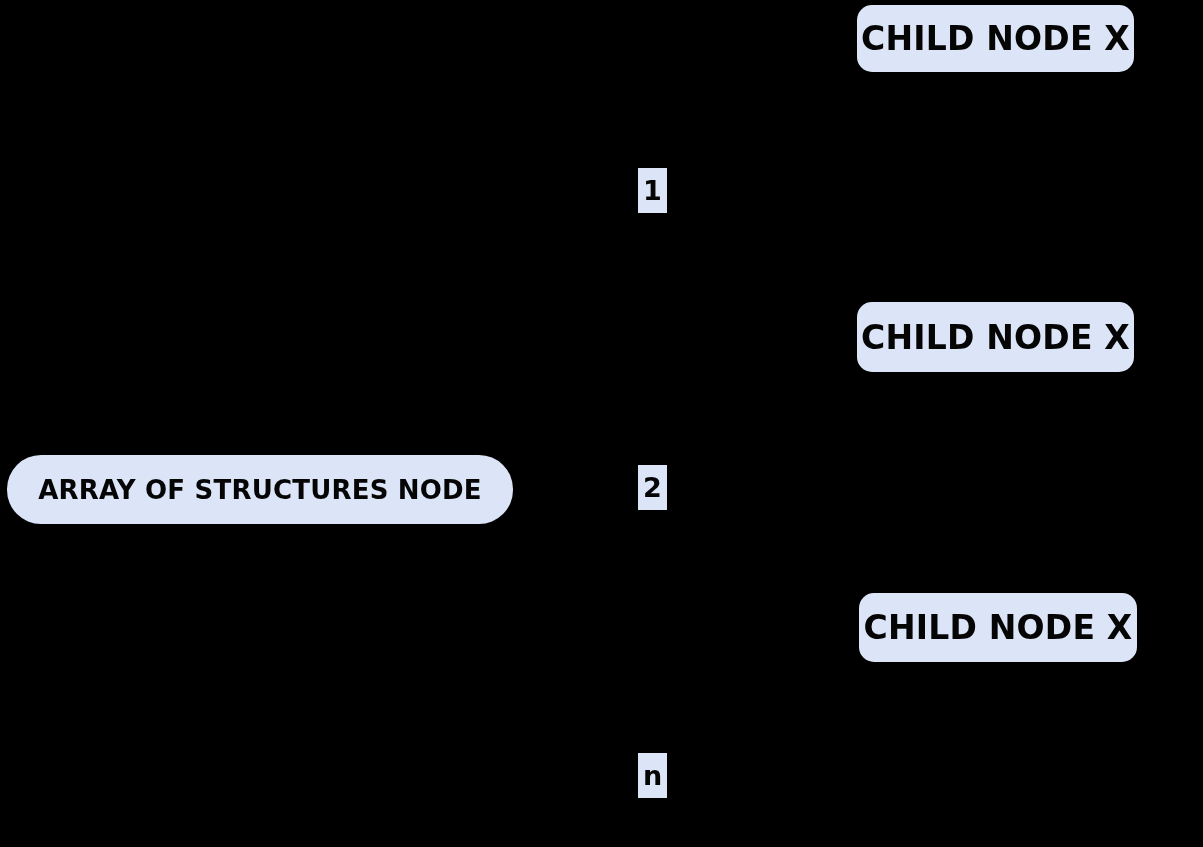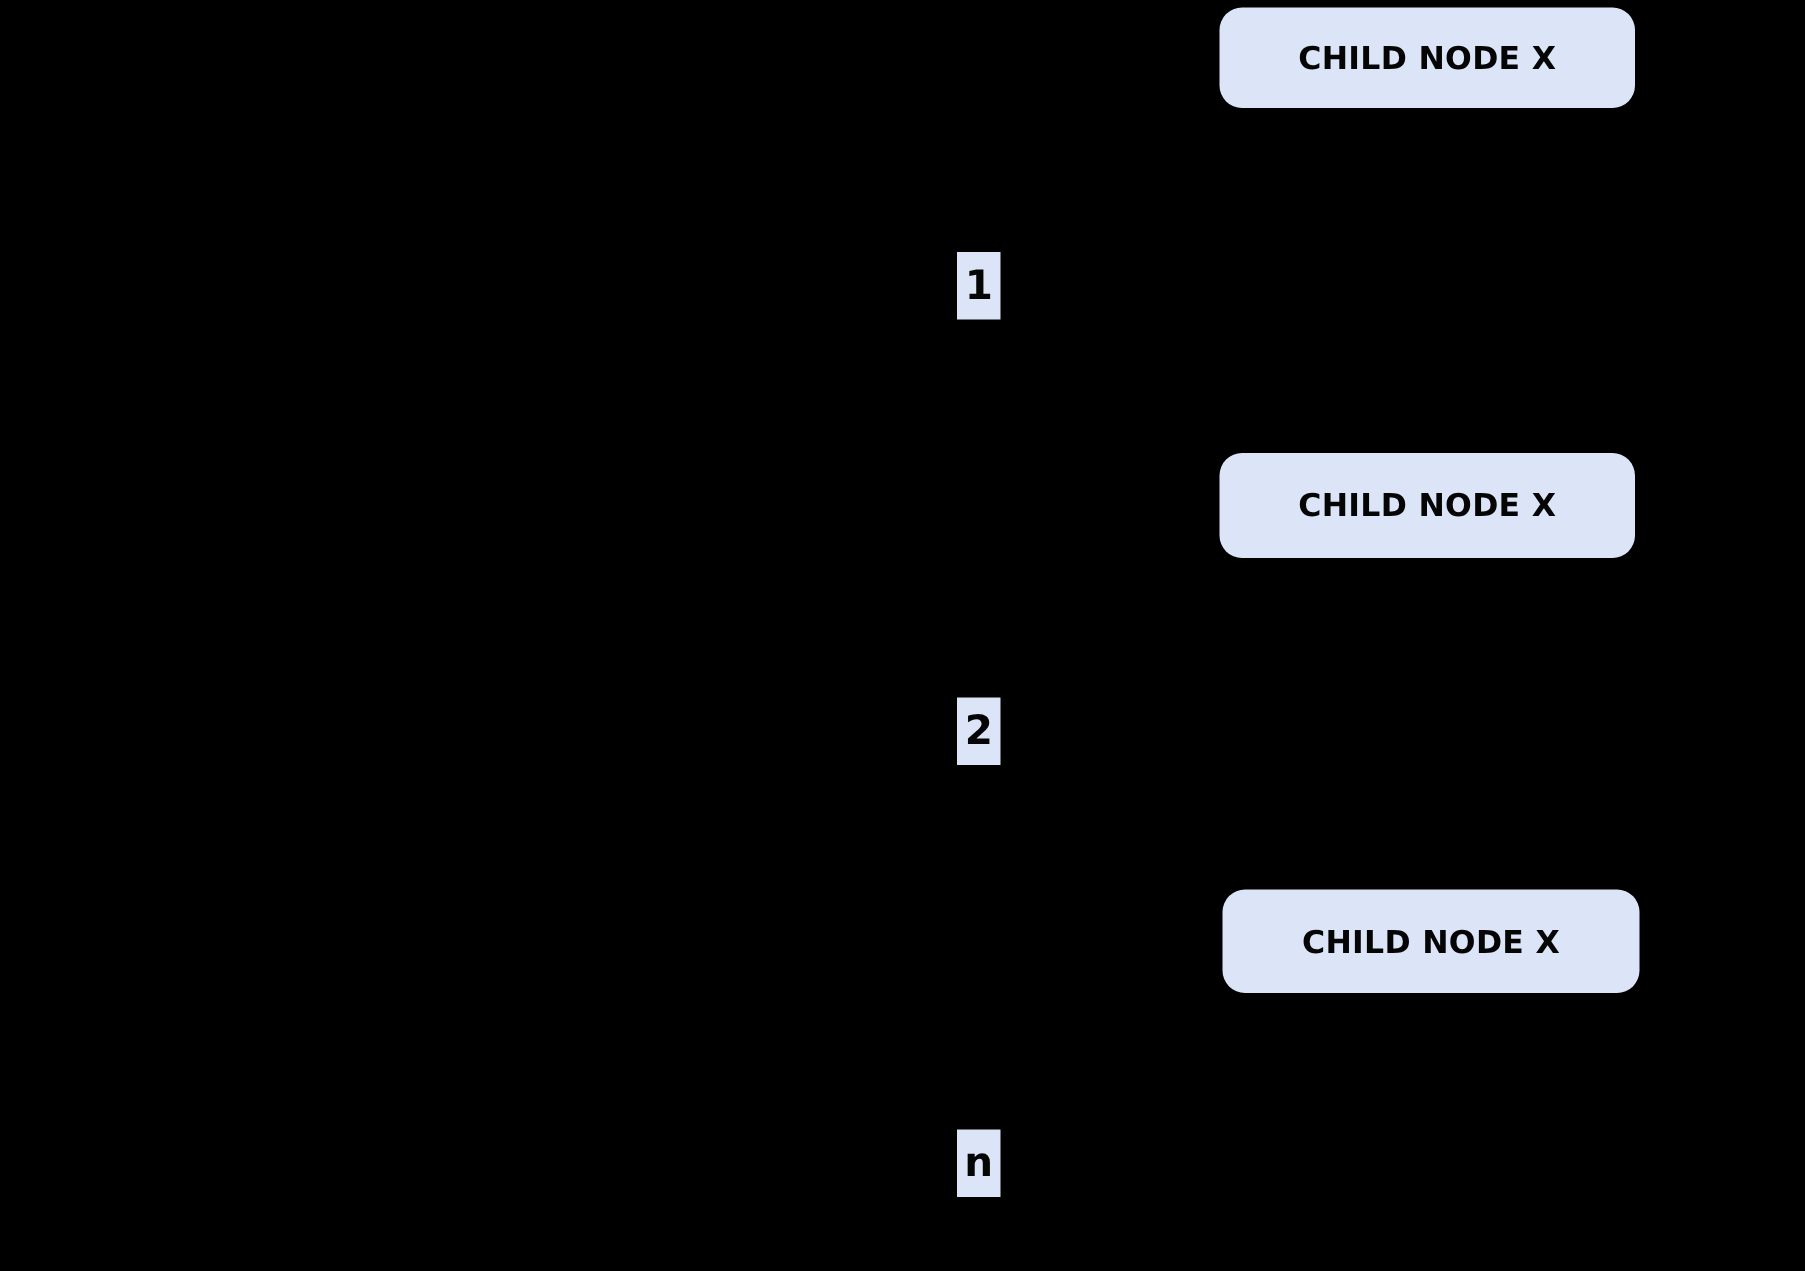--- a/index.html
+++ b/index.html
@@ -46,21 +46,22 @@
     left: 7px;
     top: 455px;
     width: 506px;
     height: 69px;
     border-radius: 34px;
     font-size: 26px;
   }
 
   .node-child {
     border-radius: 15px;
-    font-size: 21px;
+    font-size: 33px;
+    margin-left: 44px;
   }
 
   .node-child-1 {
     left: 813px;
     top: 5px;
     width: 277px;
     height: 67px;
   }
 
   .node-child-2 {
@@ -103,20 +104,23 @@
 
   <svg id="edges" viewBox="0 0 1203 847" width="1203" height="847" xmlns="http://www.w3.org/2000/svg">
     <g fill="none" stroke="#000000" stroke-width="3">
       <path d="M 513 489 L 652 489 L 652 38 L 813 38"></path>
       <path d="M 513 489 L 652 489 L 652 337 L 813 337"></path>
       <path d="M 513 489 L 652 489 L 652 627 L 815 627"></path>
       <path d="M 652 489 L 652 822"></path>
     </g>
   </svg>
 
+  <div class="node node-root">
+    <span>ARRAY OF STRUCTURES NODE</span>
+  </div>
 
   <div class="node node-child node-child-1">
     <span>CHILD NODE X</span>
   </div>
 
   <div class="node node-child node-child-2">
     <span>CHILD NODE X</span>
   </div>
 
   <div class="node node-child node-child-3">

